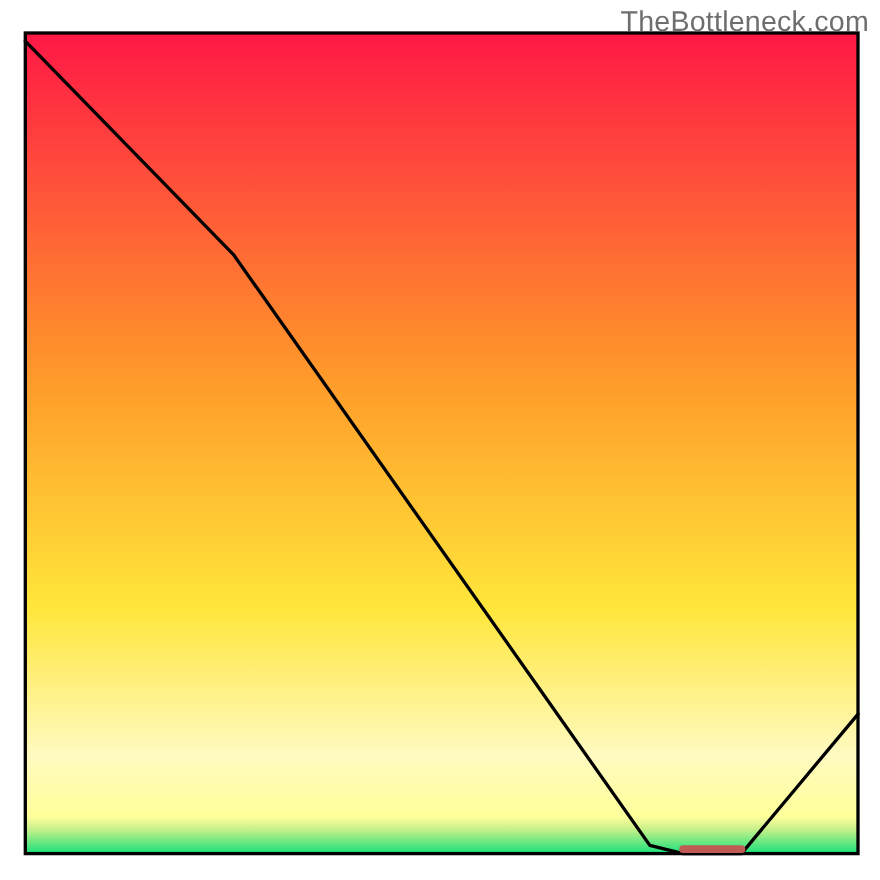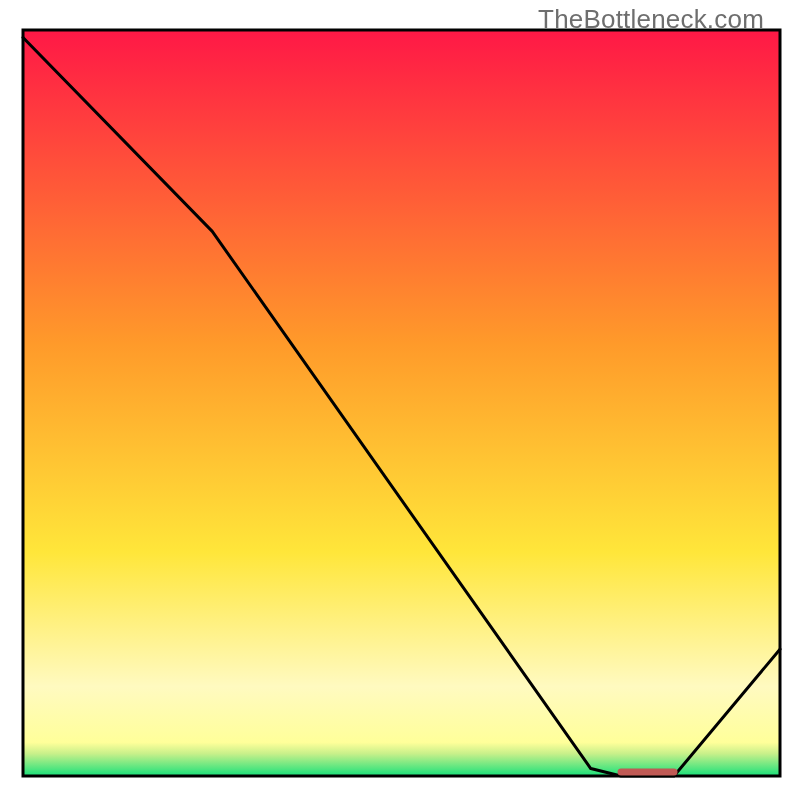--- a/index.html
+++ b/index.html
@@ -12,21 +12,21 @@
     font-family: Arial, Helvetica, sans-serif;
   }
   .stage {
     position: relative;
     width: 800px;
     height: 800px;
   }
   .watermark {
     position: absolute;
     top: 4px;
-    right: 36px;
+    right: 10px;
     color: #6e6e6e;
     font-size: 26px;
     font-weight: 400;
     letter-spacing: 0.2px;
   }
   svg.plot {
     position: absolute;
     left: 0;
     top: 0;
   }

